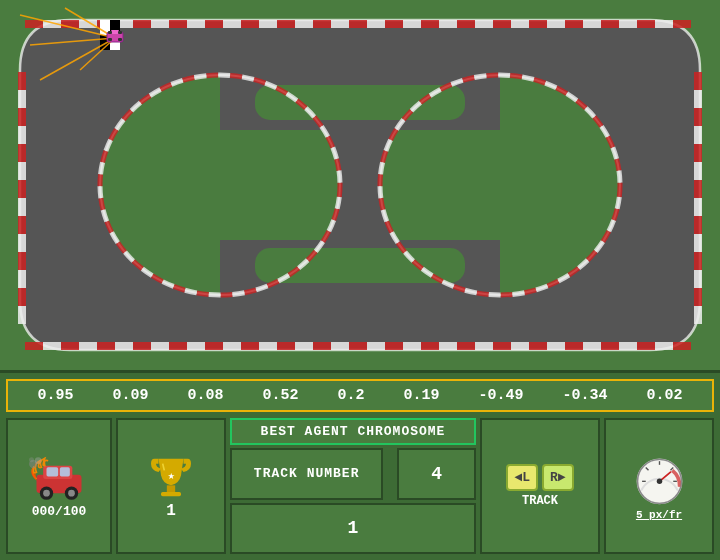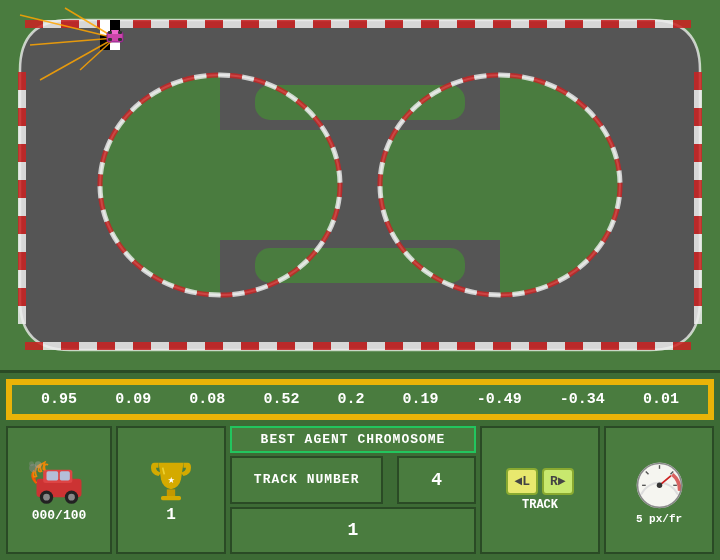--- a/index.html
+++ b/index.html
@@ -29,21 +29,21 @@
       display: flex;
       flex-direction: column;
     }
 
     
     #chromosome-row {
       display: flex;
       align-items: center;
       justify-content: space-around;
       background: #4a7c3f;
-      border: 6px solid #eab308;
+      border: 2px solid #eab308;
       margin: 6px 6px 3px 6px;
       padding: 6px 10px;
     }
 
     .chrom-val {
       color: white;
       font-size: 15px;
       font-weight: bold;
       font-family: 'Courier New', monospace;
     }
@@ -135,20 +135,21 @@
     
     #direction-cell {
       width: 120px;
       flex-shrink: 0;
     }
 
     
     #speed-cell {
       width: 110px;
       flex-shrink: 0;
+      text-decoration: underline;
     }
 
     
     #track-svg {
       position: absolute;
       top: 0;
       left: 0;
       width: 720px;
       height: 370px;
     }
@@ -396,21 +397,21 @@
 
   <div id="chromosome-row">
     <span class="chrom-val">0.95</span>
     <span class="chrom-val">0.09</span>
     <span class="chrom-val">0.08</span>
     <span class="chrom-val">0.52</span>
     <span class="chrom-val">0.2</span>
     <span class="chrom-val">0.19</span>
     <span class="chrom-val">-0.49</span>
     <span class="chrom-val">-0.34</span>
-    <span class="chrom-val">0.01</span>
+    <span class="chrom-val">0.02</span>
   </div>
 
   <div id="controls-row">
 
     <div class="ctrl-cell" id="car-cell">
       <svg class="car-icon" viewBox="0 0 70 60">
 
         <rect x="8" y="25" width="54" height="22" rx="4" fill="#cc3333"></rect>
         <rect x="16" y="14" width="35" height="16" rx="3" fill="#dd4444"></rect>
 

